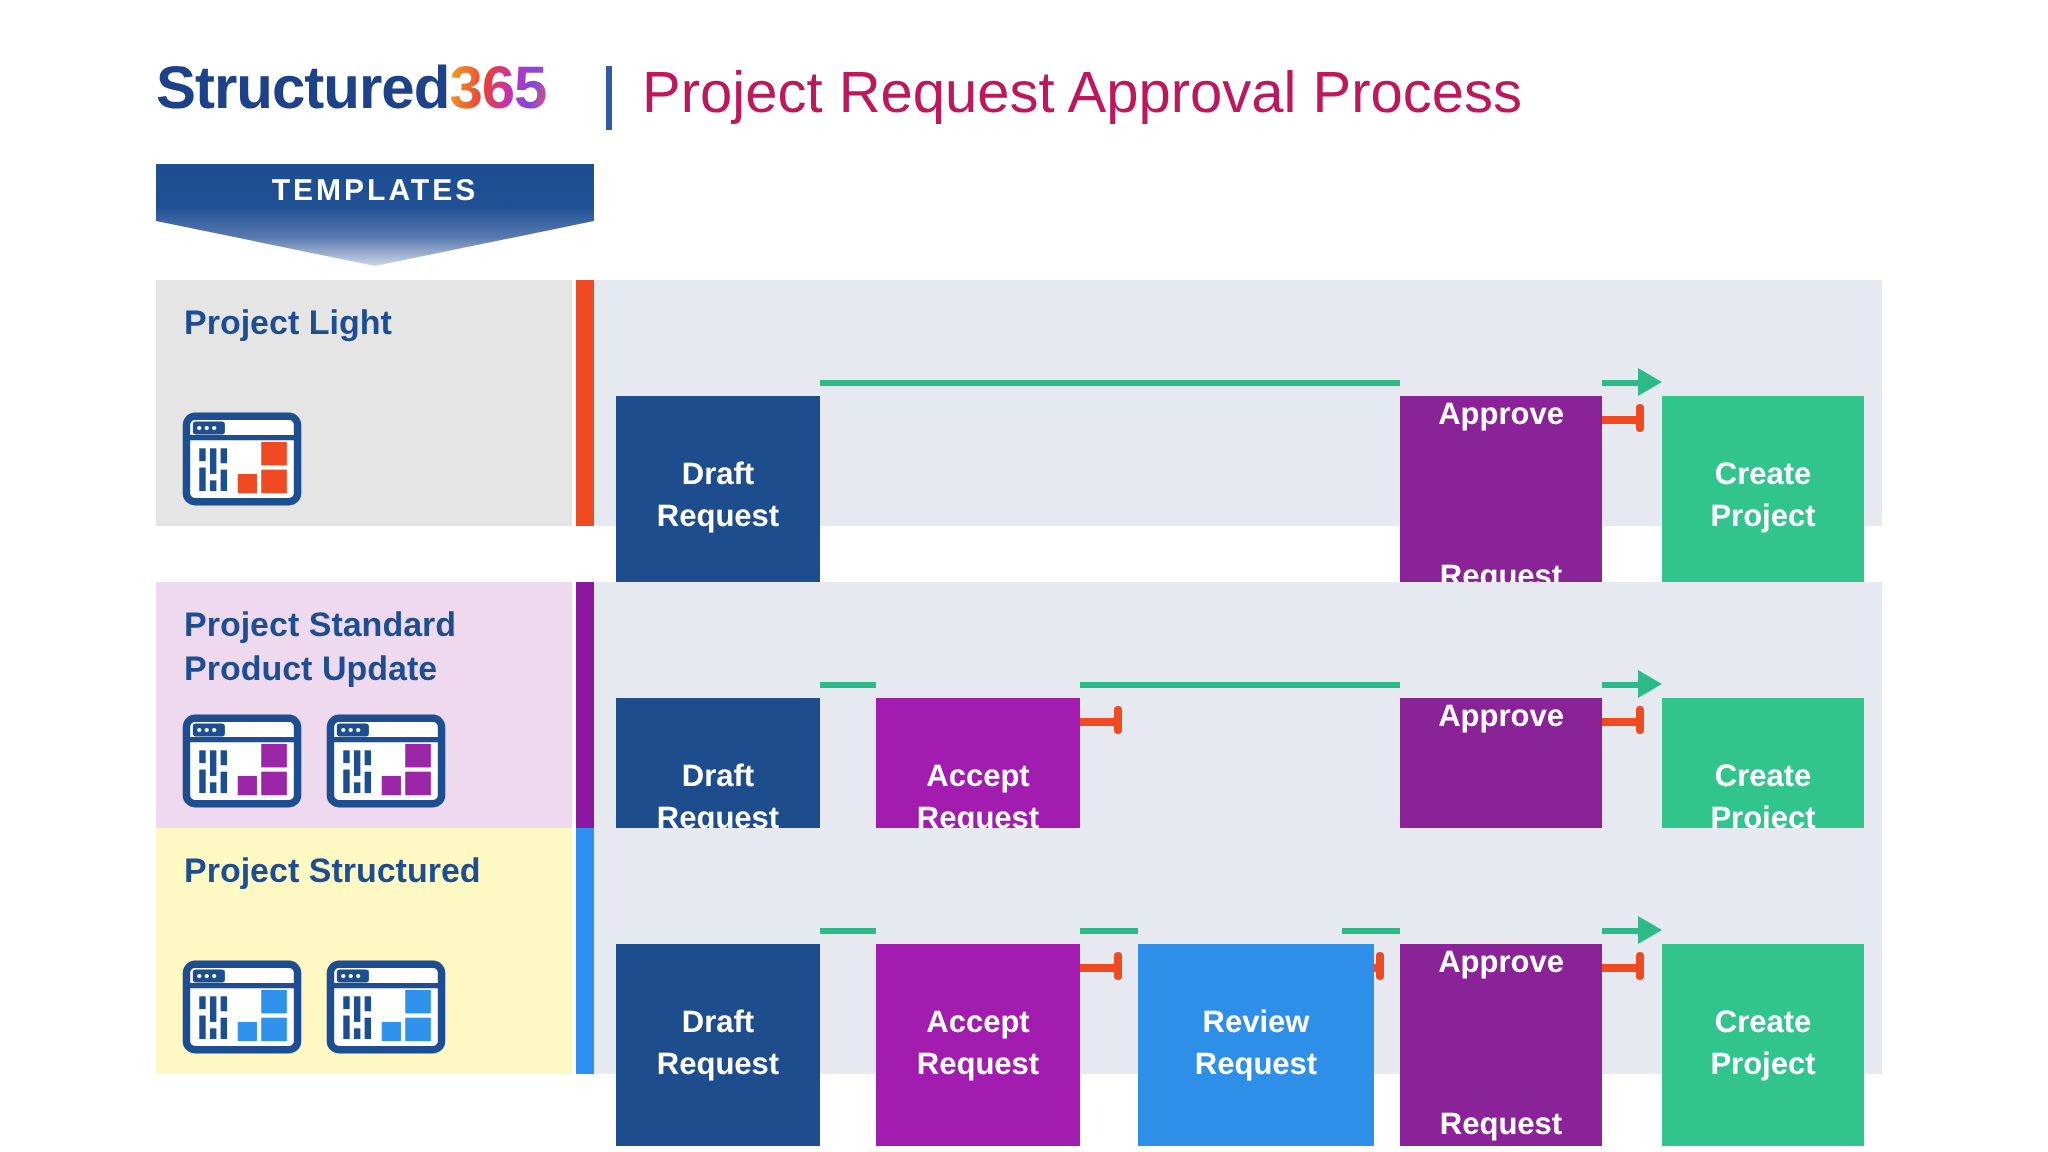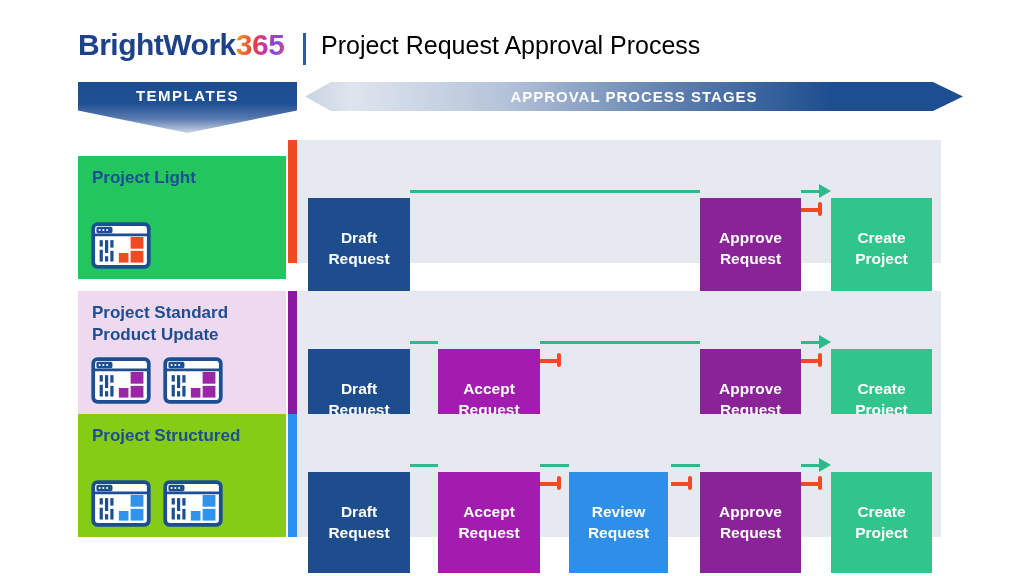--- a/index.html
+++ b/index.html
@@ -5,21 +5,21 @@
   html,body{margin:0;padding:0;background:#ffffff;}
   .canvas{position:relative;width:1024px;height:576px;background:#ffffff;overflow:hidden;
           font-family:"Liberation Sans",sans-serif;}
 
   
   .logo{position:absolute;left:78px;top:28px;font-size:30px;font-weight:800;letter-spacing:-0.5px;}
   .logo .brand{color:#1e4289;}
   .logo .num{background:linear-gradient(100deg,#f4a71d 0%,#e8403c 38%,#c032b5 62%,#7e4ae0 82%,#ef4f63 100%);
              -webkit-background-clip:text;background-clip:text;color:transparent;}
   .title-sep{position:absolute;left:303px;top:33px;width:3px;height:32px;background:#2b5aa7;}
-  .page-title{position:absolute;left:321px;top:31px;font-size:25px;font-weight:500;color:#000000;}
+  .page-title{position:absolute;left:321px;top:31px;font-size:29px;font-weight:500;color:#be185d;}
 
   
   .templates-banner{position:absolute;left:78px;top:82px;width:219px;height:51px;
       clip-path:polygon(0 0,100% 0,100% 56%,50% 100%,0 56%);
       background:linear-gradient(180deg,#1d4e91 0%,#1f5094 42%,#5a7ab0 72%,#ccd5e5 100%);
       display:flex;justify-content:center;}
   .templates-banner span{margin-top:5px;color:#ffffff;font-size:15px;font-weight:bold;letter-spacing:1.5px;}
   .stages-banner{position:absolute;left:305px;top:82px;width:658px;height:29px;
       clip-path:polygon(0 50%,26px 0,calc(100% - 30px) 0,100% 50%,calc(100% - 30px) 100%,26px 100%);
       background:linear-gradient(90deg,#c9d3e2 0%,#dfe5ee 7%,#b6c4da 30%,#5f7fae 56%,#1d4e91 80%);
@@ -31,47 +31,44 @@
   .lane-label{position:absolute;left:78px;top:0;width:208px;height:123px;}
   .lane-label .ttl{position:absolute;left:14px;top:11px;font-size:17px;font-weight:bold;
                    color:#1d4e91;line-height:1.32;}
   .lane-icons{position:absolute;left:12px;top:66px;display:flex;gap:10px;}
   .lane-divider{position:absolute;left:288px;top:0;width:9px;height:123px;}
   .lane-process{position:absolute;left:297px;top:0;width:644px;height:123px;background:#e6e9f0;}
 
   .stage{position:absolute;top:10px;height:101px;display:flex;flex-direction:column;
          align-items:center;justify-content:center;color:#ffffff;font-size:15.5px;font-weight:bold;
          line-height:1.3;text-align:center;margin-top:48px;}
-  .c-navy{background:#1e4d8e;} .c-orange{background:#a21caf;} .c-purple{background:#8b2398;}
+  .c-navy{background:#1e4d8e;} .c-orange{background:#a21caf;} .c-purple{background:#8b2398;justify-content:space-between;}
   .c-blue{background:#2d8fe8;} .c-green{background:#31c48d;}
   .d-orange{background:#f04a23;} .d-purple{background:#8b189e;} .d-blue{background:#2b90f0;}
-  .bg-peach{background:#22c55e;margin-top:16px;} .bg-pink{background:#efd9ee;} .bg-blue{background:#84cc16;}
+  .bg-peach{background:#e5e5e5;} .bg-pink{background:#efd9ee;} .bg-blue{background:#fef9c3;}
 
   .flow{position:absolute;top:50px;height:3px;background:#2eb98a;}
   .flow-head{position:absolute;top:44px;width:0;height:0;
              border-left:12px solid #2eb98a;border-top:7.5px solid transparent;border-bottom:7.5px solid transparent;}
   .rej{position:absolute;top:68px;height:3.5px;background:#f04a23;}
   .rej-tick{position:absolute;top:62px;width:3.5px;height:14px;background:#f04a23;border-radius:2px;}
 </style>
 </head>
 <body>
 
 <div class="canvas">
 
   <div class="logo">
-    <span class="brand">BrightWork</span><span class="num">365</span>
+    <span class="brand">Structured</span><span class="num">365</span>
   </div>
   <div class="title-sep"></div>
   <div class="page-title">Project Request Approval Process</div>
 
   <div class="templates-banner">
     <span>TEMPLATES</span>
-  </div>
-  <div class="stages-banner">
-    <span>APPROVAL PROCESS STAGES</span>
   </div>
 
   <div class="lane" style="top:140px">
     <div class="lane-label bg-peach">
       <div class="ttl">
         <span>Project Light</span><br>
         <span></span>
       </div>
       <div class="lane-icons">
         <svg width="62" height="47" viewBox="0 0 56 44">
@@ -263,21 +260,21 @@
       <div class="rej" style="left:504px;width:18px"></div>
       <div class="rej-tick" style="left:521px"></div>
       <div class="stage c-navy" style="left:11px;width:102px">
         <span>Draft</span>
           <span>Request</span>
       </div>
       <div class="stage c-orange" style="left:141px;width:102px">
         <span>Accept</span>
           <span>Request</span>
       </div>
-      <div class="stage c-blue" style="left:272px;width:99px">
+      <div class="stage c-blue" style="left:272px;width:118px">
         <span>Review</span>
           <span>Request</span>
       </div>
       <div class="stage c-purple" style="left:403px;width:101px">
         <span>Approve</span>
           <span>Request</span>
       </div>
       <div class="stage c-green" style="left:534px;width:101px">
         <span>Create</span>
           <span>Project</span>

